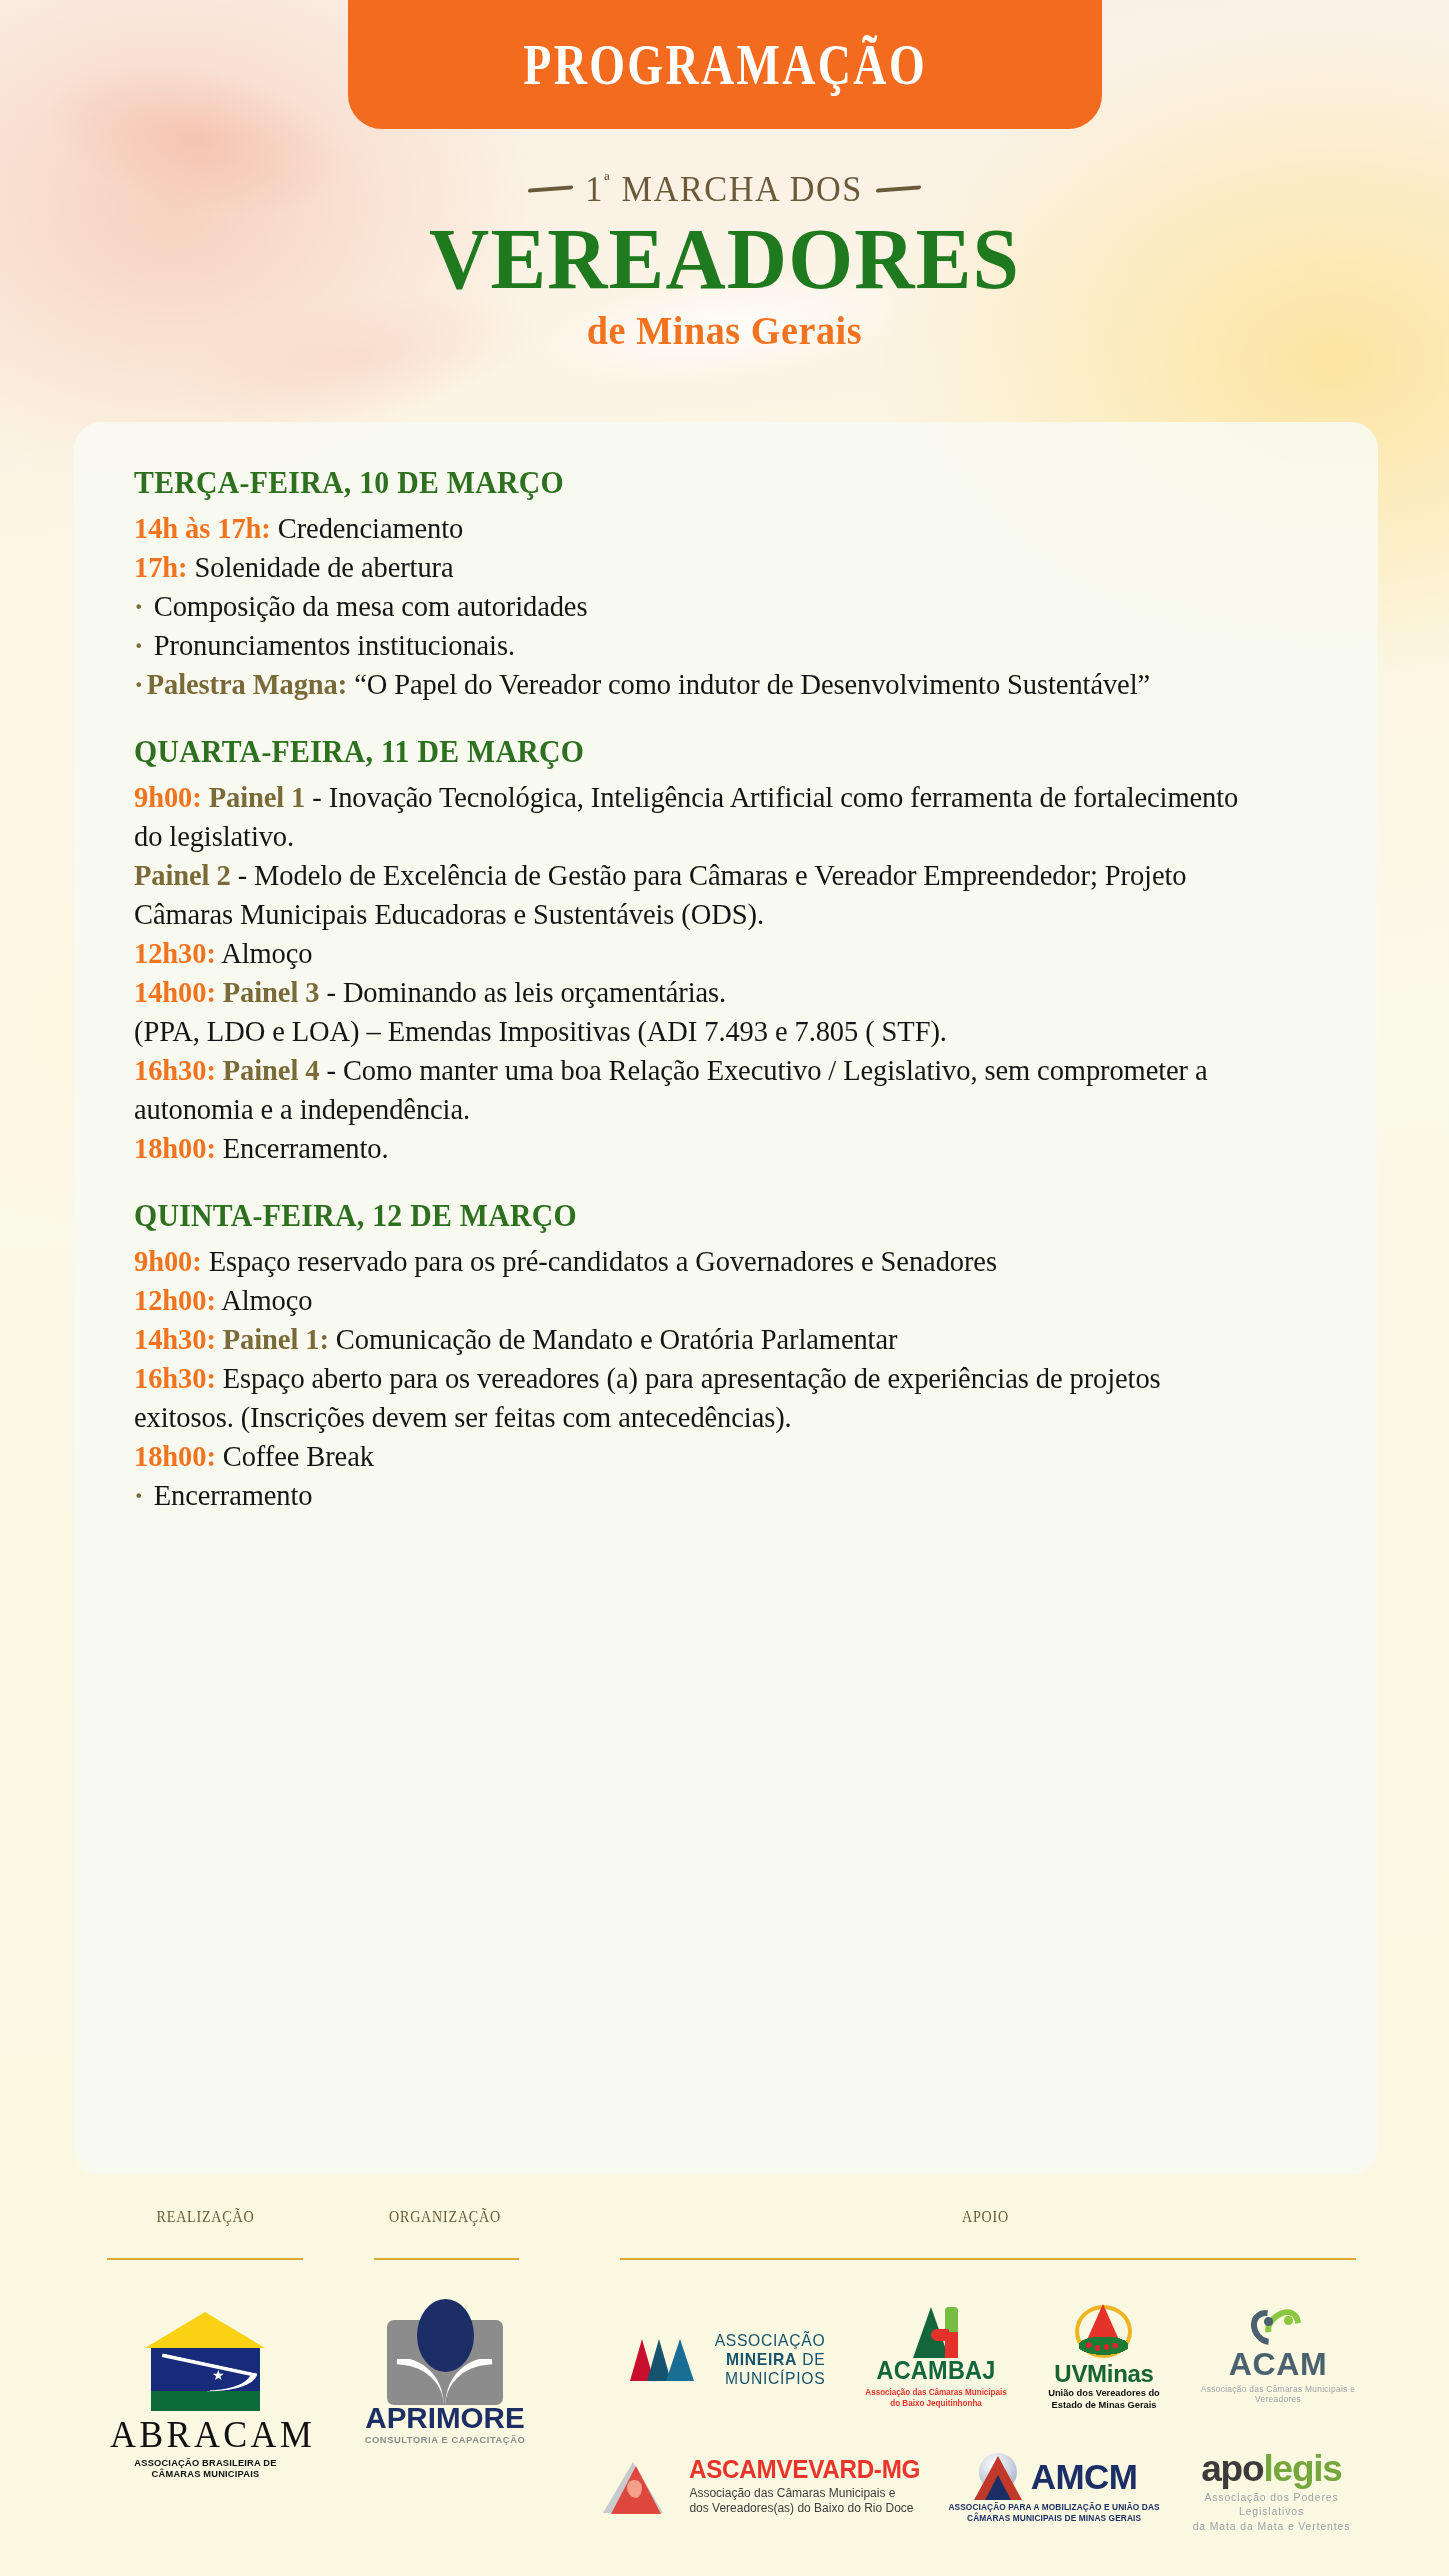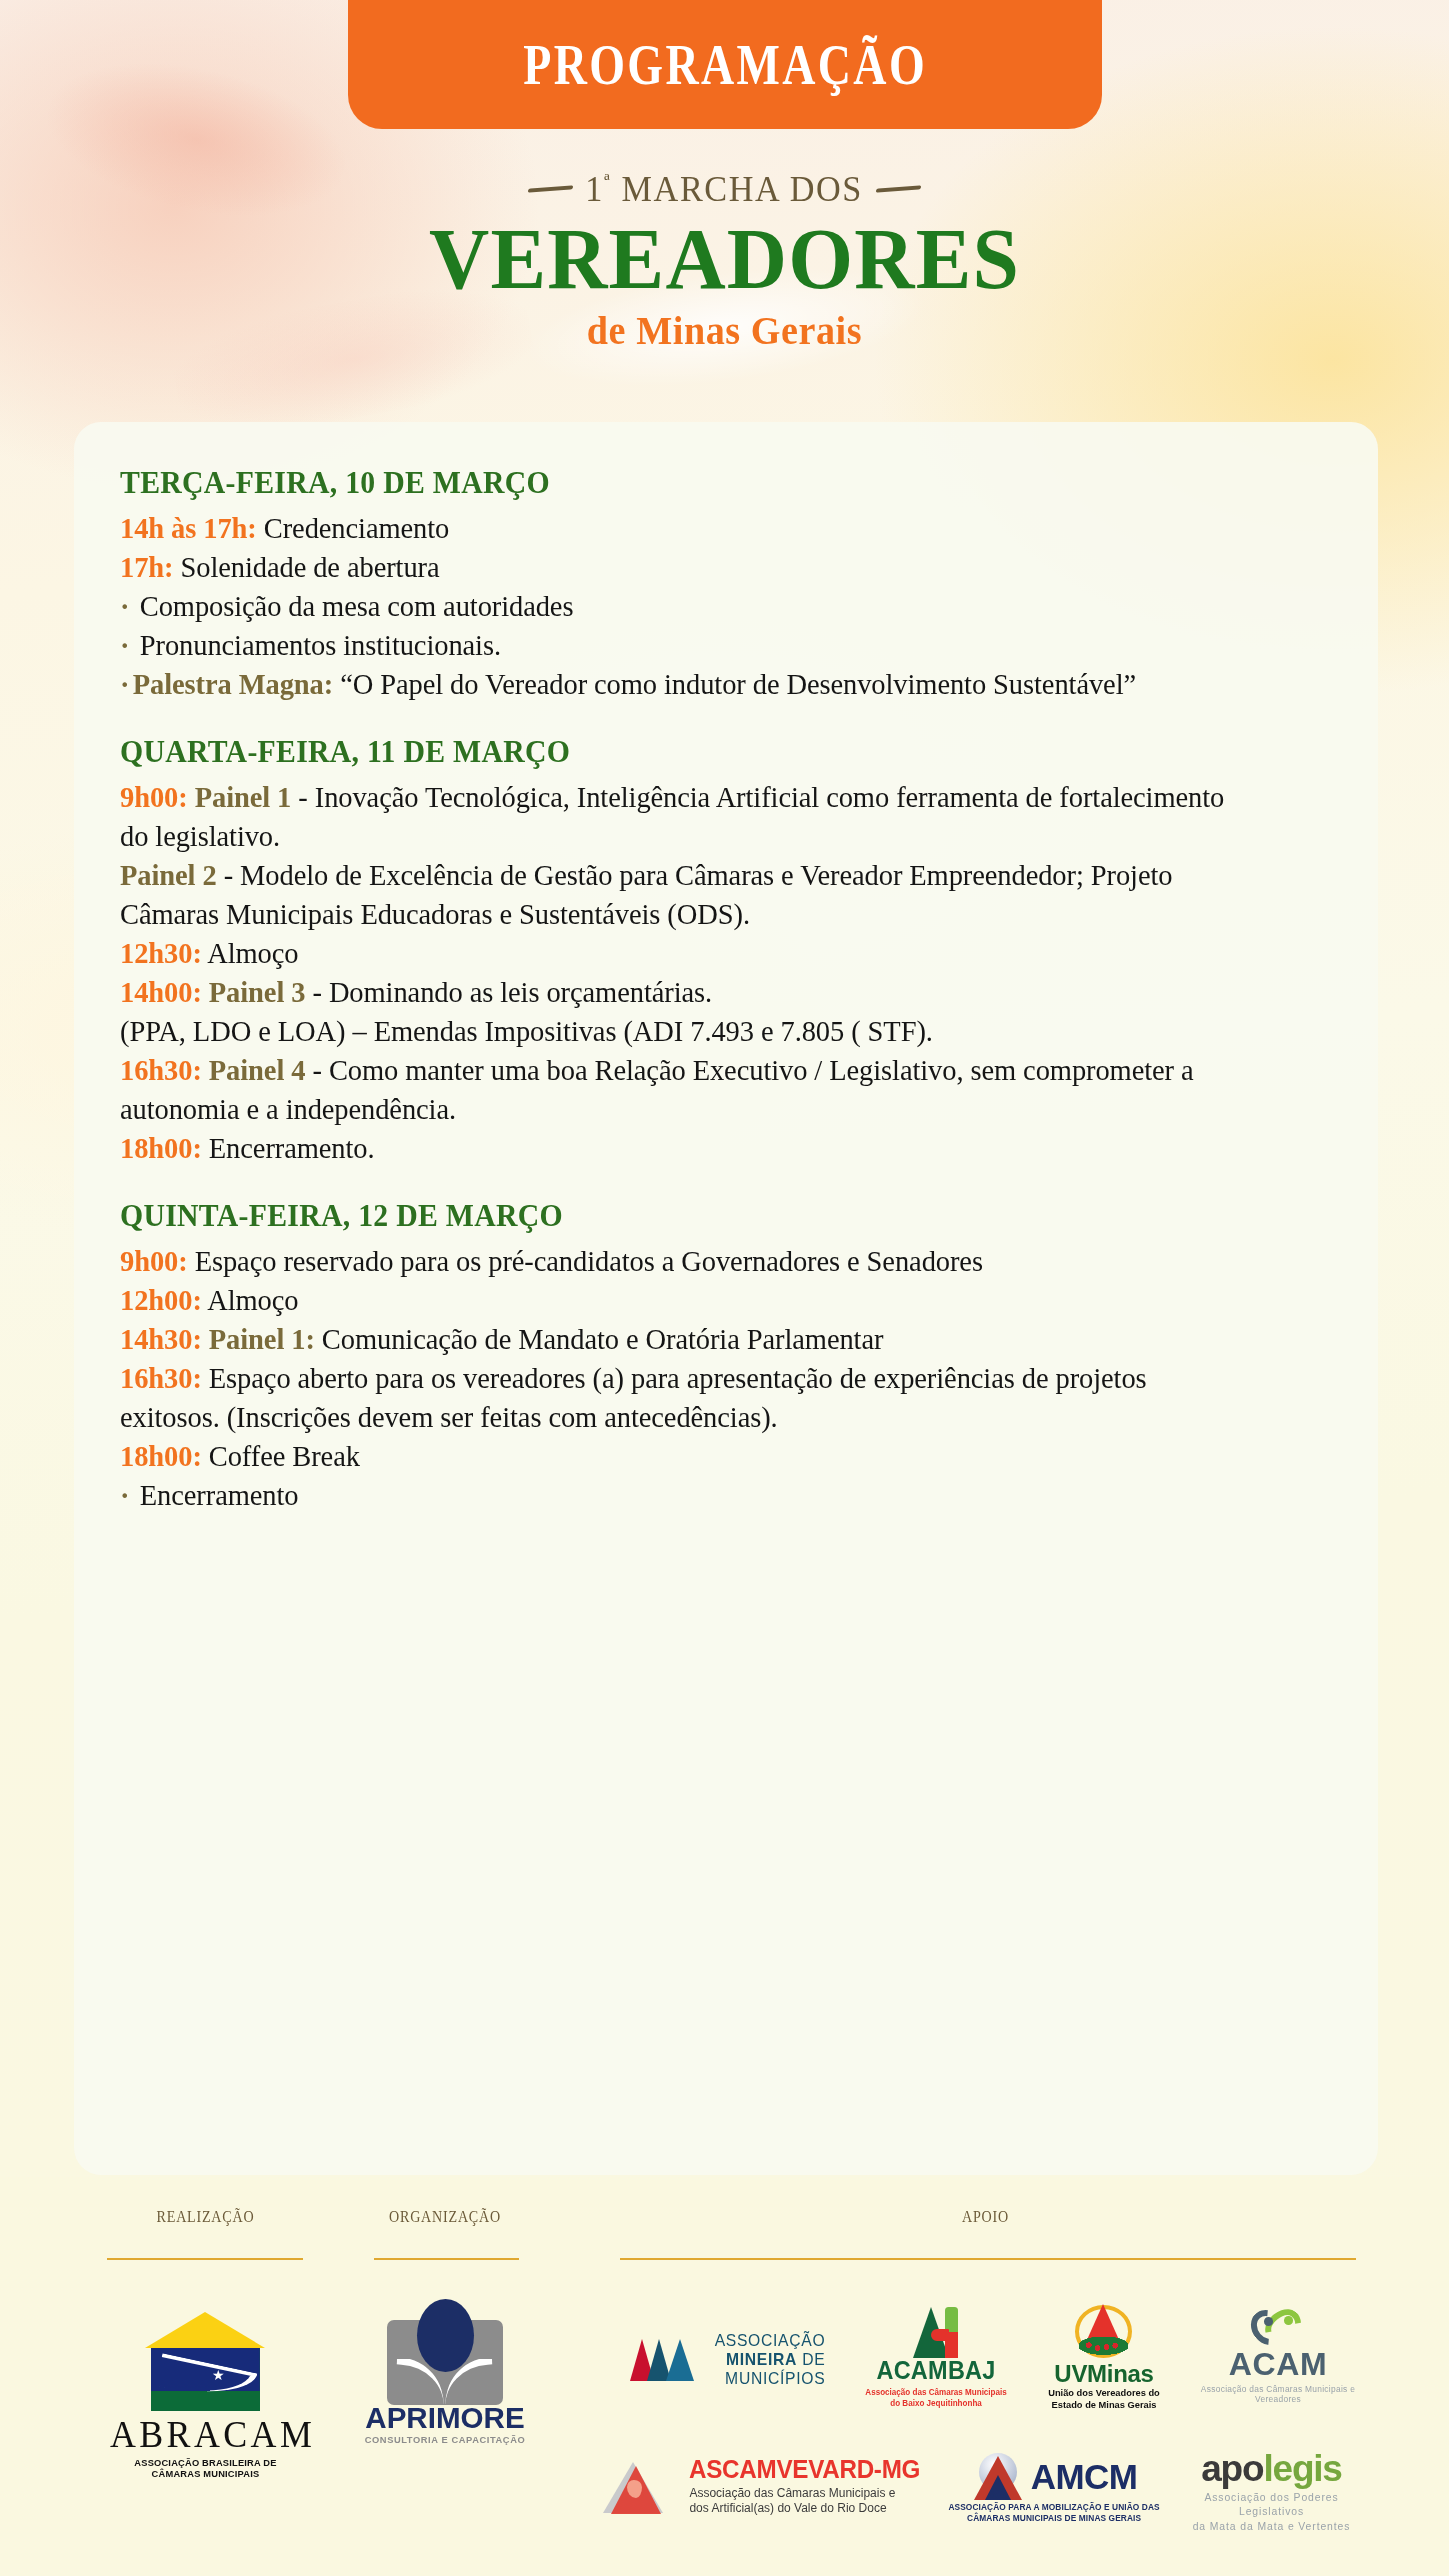--- a/index.html
+++ b/index.html
@@ -136,21 +136,21 @@
     position: absolute;
     left: 74px; top: 422px;
     width: 1304px; height: 1753px;
     background: rgba(249,250,240,0.92);
     border-radius: 27px;
     z-index: 4;
   }
 
   .schedule-content {
     position: absolute;
-    left: 120px; top: 464px;
+    left: 134px; top: 464px;
     width: 1165px;
     z-index: 6;
   }
 
   .day-group { margin-bottom: 30px; }
   .day-group:last-child { margin-bottom: 0; }
 
   .day-heading {
     font-family: "Liberation Serif", serif;
     font-weight: bold;
@@ -654,21 +654,21 @@
       <div class="ascam">
         <div class="ascam-mark">
           <div class="ascam-tri-gray"></div>
             <div class="ascam-tri-red"></div>
             <div class="ascam-state"></div>
         </div>
         <div class="ascam-text">
           <div class="ascam-word">ASCAMVEVARD-MG</div>
           <div class="ascam-tag">
             <div>Associação das Câmaras Municipais e</div>
-            <div>dos Artificial(as) do Vale do Rio Doce</div>
+            <div>dos Vereadores(as) do Baixo do Rio Doce</div>
           </div>
         </div>
       </div>
     </div>
 
     <div class="apoio-cell" style="width:243px; padding-top:12.8px;">
       <div class="amcm">
         <div class="amcm-row">
           <div class="amcm-mark">
             <div class="amcm-dome"></div>

